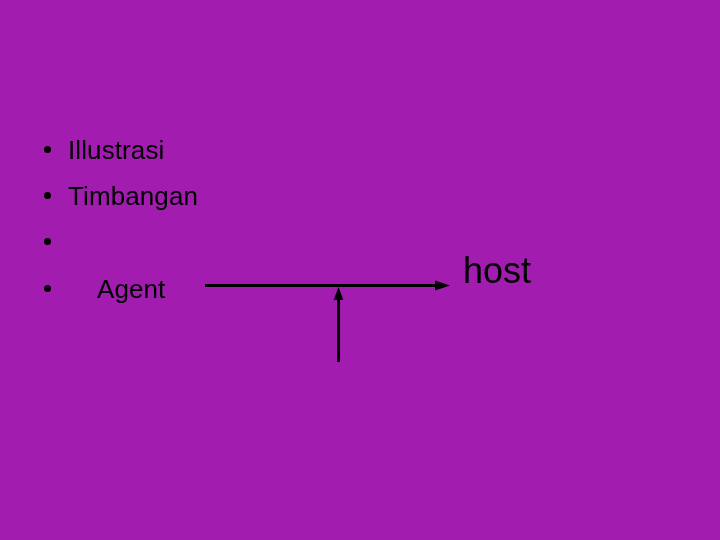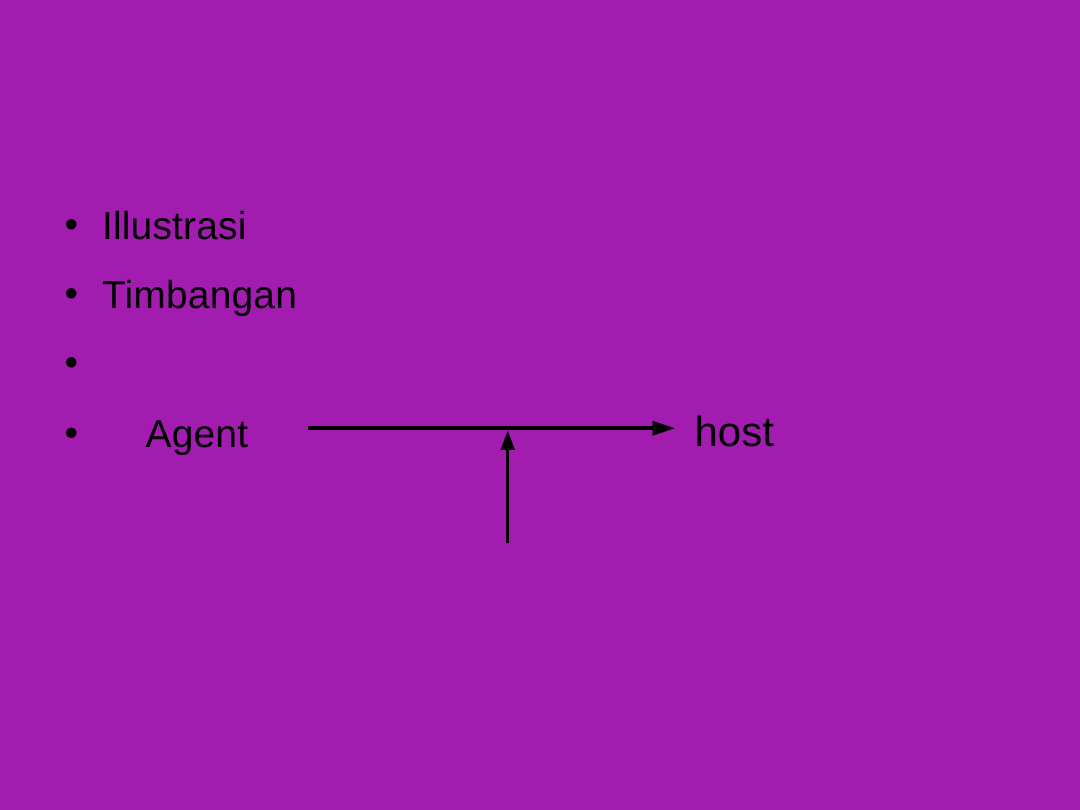--- a/index.html
+++ b/index.html
@@ -59,22 +59,22 @@
     position: absolute;
     left: 0;
     top: 0;
     width: 720px;
     height: 540px;
     pointer-events: none;
   }
   .label-host {
     position: absolute;
     left: 463px;
-    top: 271px;
-    font-size: 28px;
+    top: 254px;
+    font-size: 36px;
     line-height: 34px;
     white-space: pre;
     color: #000000;
   }
 </style>
 </head>
 <body>
 
 <div id="slide">
 

